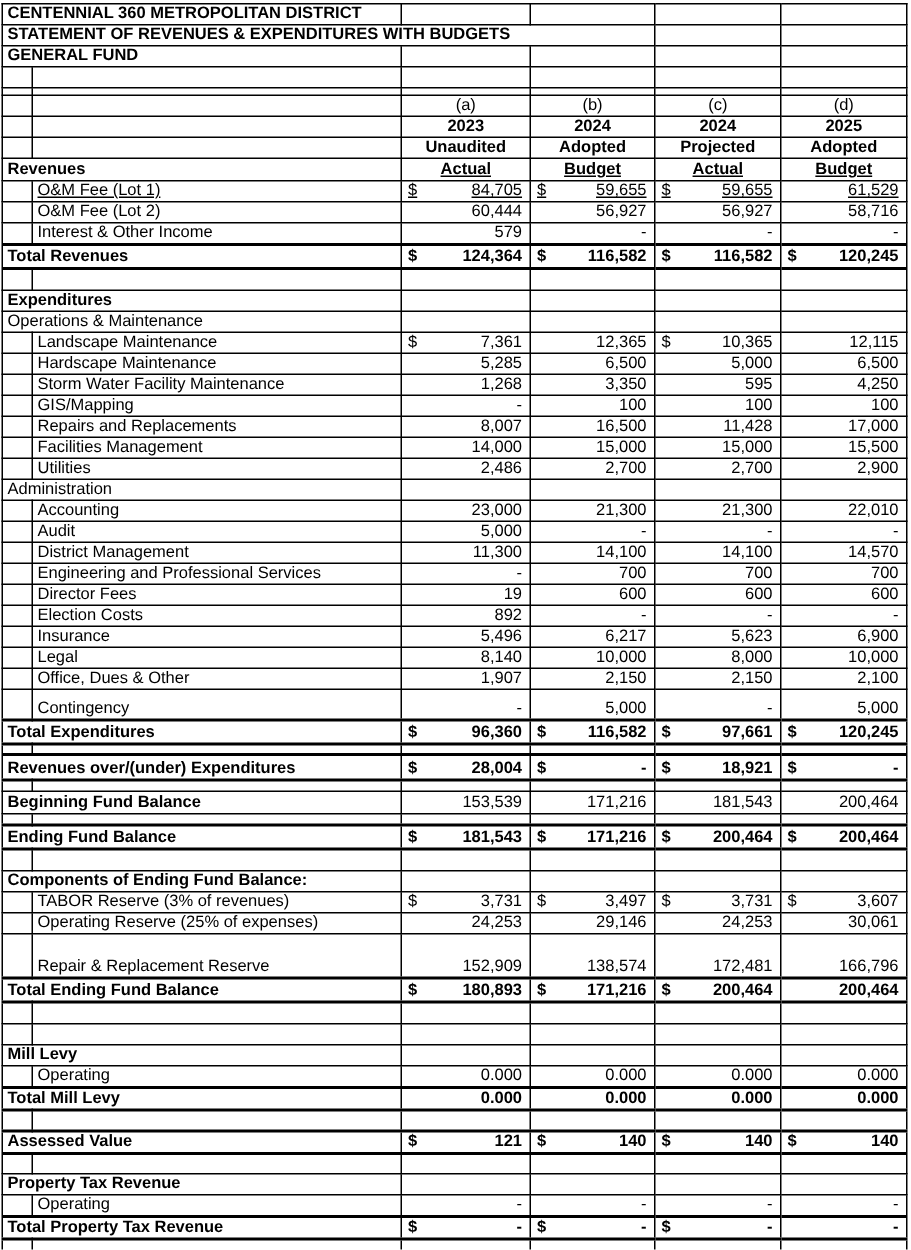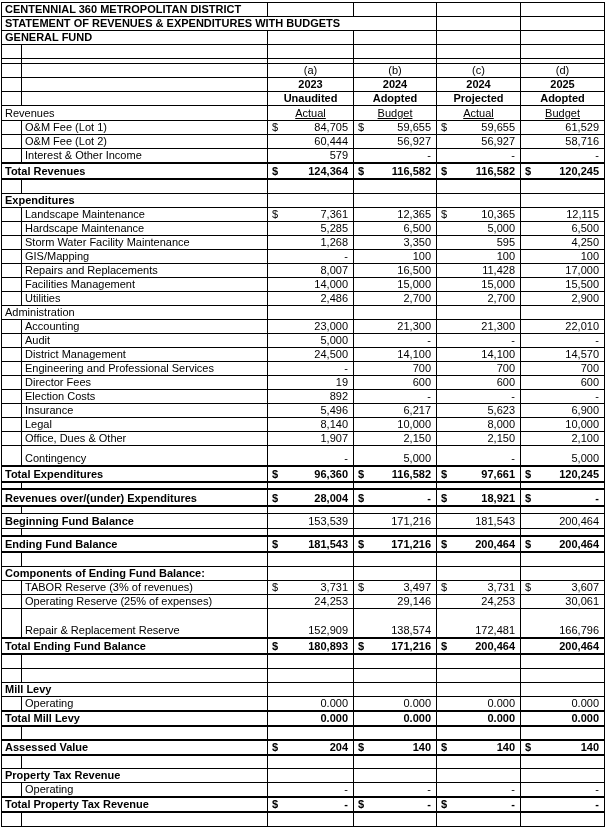--- a/index.html
+++ b/index.html
@@ -6,21 +6,21 @@
   body{width:607px;height:833px;overflow:hidden;font-family:"Liberation Sans",sans-serif;color:#000;}
   table{border-collapse:collapse;table-layout:fixed;width:603px;margin:2px 0 0 1px;}
   td{border:1px solid #000;padding:0;font-size:11px;line-height:12px;vertical-align:bottom;overflow:hidden;white-space:nowrap;}
   td.ind{border-right:1px solid #000;}
   td.label{padding:0 2px 1px 3px;text-align:left;}
   td.num{}
   .vbox{display:flex;justify-content:space-between;align-items:flex-end;padding:0 5px 1px 4px;}
   .ctr{text-align:center;padding-bottom:1px;}
   .r-title td{font-weight:bold;}
   .r-section.b td.label{font-weight:bold;}
-  .r-revhead td{font-weight:normal;margin-left:36px;}
+  .r-revhead td{font-weight:bold;margin-left:36px;}
   .r-revhead .ctr{text-decoration:underline;}
   .r-header.b td{font-weight:bold;}
   .r-total td{font-weight:bold;}
   .r-plainbold td.label{font-weight:bold;}
   tr.thick td{border-top-width:2px;border-bottom-width:2px;}
 </style>
 </head>
 <body>
 
 <table>
@@ -124,21 +124,21 @@
         <td class="num">
           <div class="ctr">Budget</div>
         </td>
         <td class="num">
           <div class="ctr">Actual</div>
         </td>
         <td class="num">
           <div class="ctr">Budget</div>
         </td>
       </tr>
-      <tr class="r-item" style="height: 14px;">
+      <tr class="r-item" style="height: 14px; text-decoration: underline;">
         <td class="ind"></td>
         <td class="label">O&amp;M Fee (Lot 1)</td>
         <td class="num">
           <div class="vbox">
             <span class="dollar">$</span>
             <span class="val">84,705</span>
           </div>
         </td>
         <td class="num">
           <div class="vbox">
@@ -250,20 +250,27 @@
         <td class="num"></td>
         <td class="num"></td>
       </tr>
       <tr class="r-section b" style="height: 14px;">
         <td class="label" colspan="2">Expenditures</td>
         <td class="num"></td>
         <td class="num"></td>
         <td class="num"></td>
         <td class="num"></td>
       </tr>
+      <tr class="r-section" style="height: 14px;">
+        <td class="label" colspan="2">Operations &amp; Maintenance</td>
+        <td class="num"></td>
+        <td class="num"></td>
+        <td class="num"></td>
+        <td class="num"></td>
+      </tr>
       <tr class="r-item" style="height: 14px;">
         <td class="ind"></td>
         <td class="label">Landscape Maintenance</td>
         <td class="num">
           <div class="vbox">
             <span class="dollar">$</span>
             <span class="val">7,361</span>
           </div>
         </td>
         <td class="num">
@@ -515,21 +522,21 @@
             <span class="val">-</span>
           </div>
         </td>
       </tr>
       <tr class="r-item" style="height: 14px;">
         <td class="ind"></td>
         <td class="label">District Management</td>
         <td class="num">
           <div class="vbox">
             <span class="dollar"></span>
-            <span class="val">24,500</span>
+            <span class="val">11,300</span>
           </div>
         </td>
         <td class="num">
           <div class="vbox">
             <span class="dollar"></span>
             <span class="val">14,100</span>
           </div>
         </td>
         <td class="num">
           <div class="vbox">
@@ -1082,21 +1089,21 @@
         <td class="num"></td>
         <td class="num"></td>
         <td class="num"></td>
         <td class="num"></td>
       </tr>
       <tr class="r-total thick" style="height: 15px;">
         <td class="label" colspan="2">Assessed Value</td>
         <td class="num">
           <div class="vbox">
             <span class="dollar">$</span>
-            <span class="val">204</span>
+            <span class="val">121</span>
           </div>
         </td>
         <td class="num">
           <div class="vbox">
             <span class="dollar">$</span>
             <span class="val">140</span>
           </div>
         </td>
         <td class="num">
           <div class="vbox">

